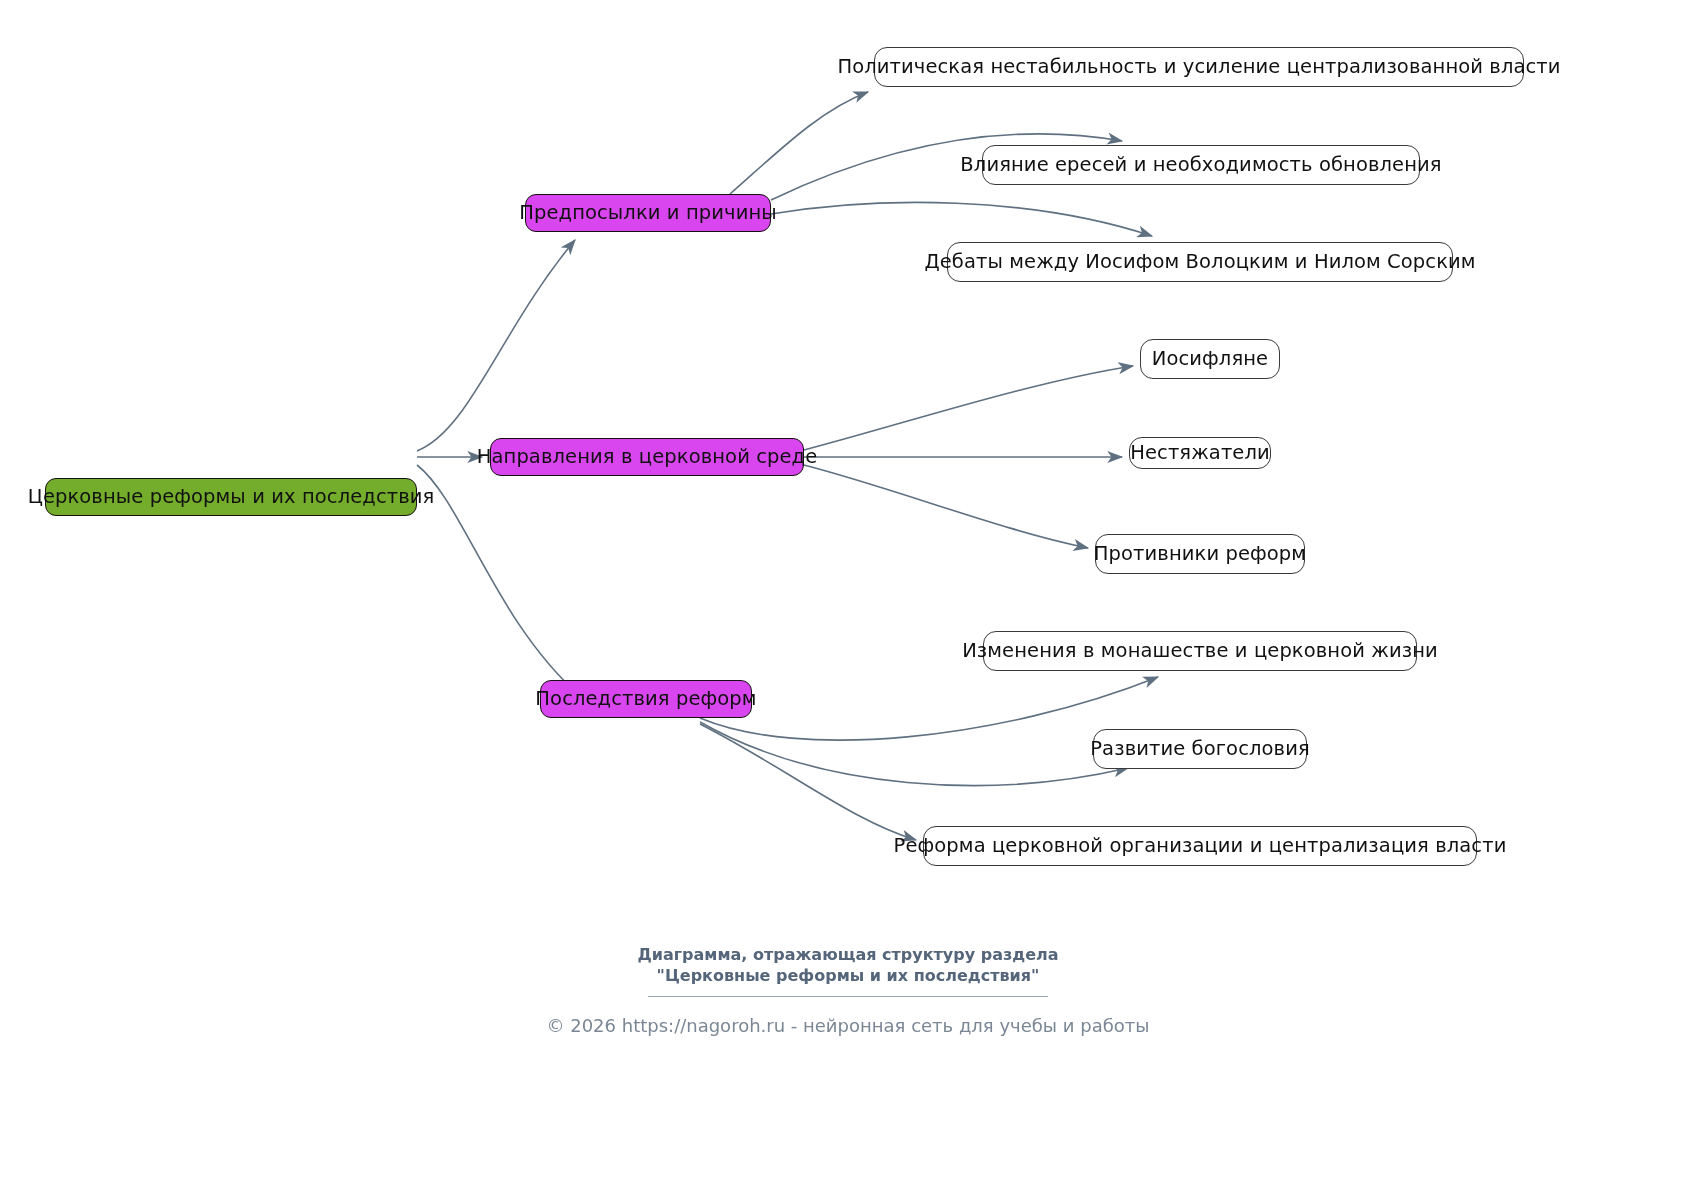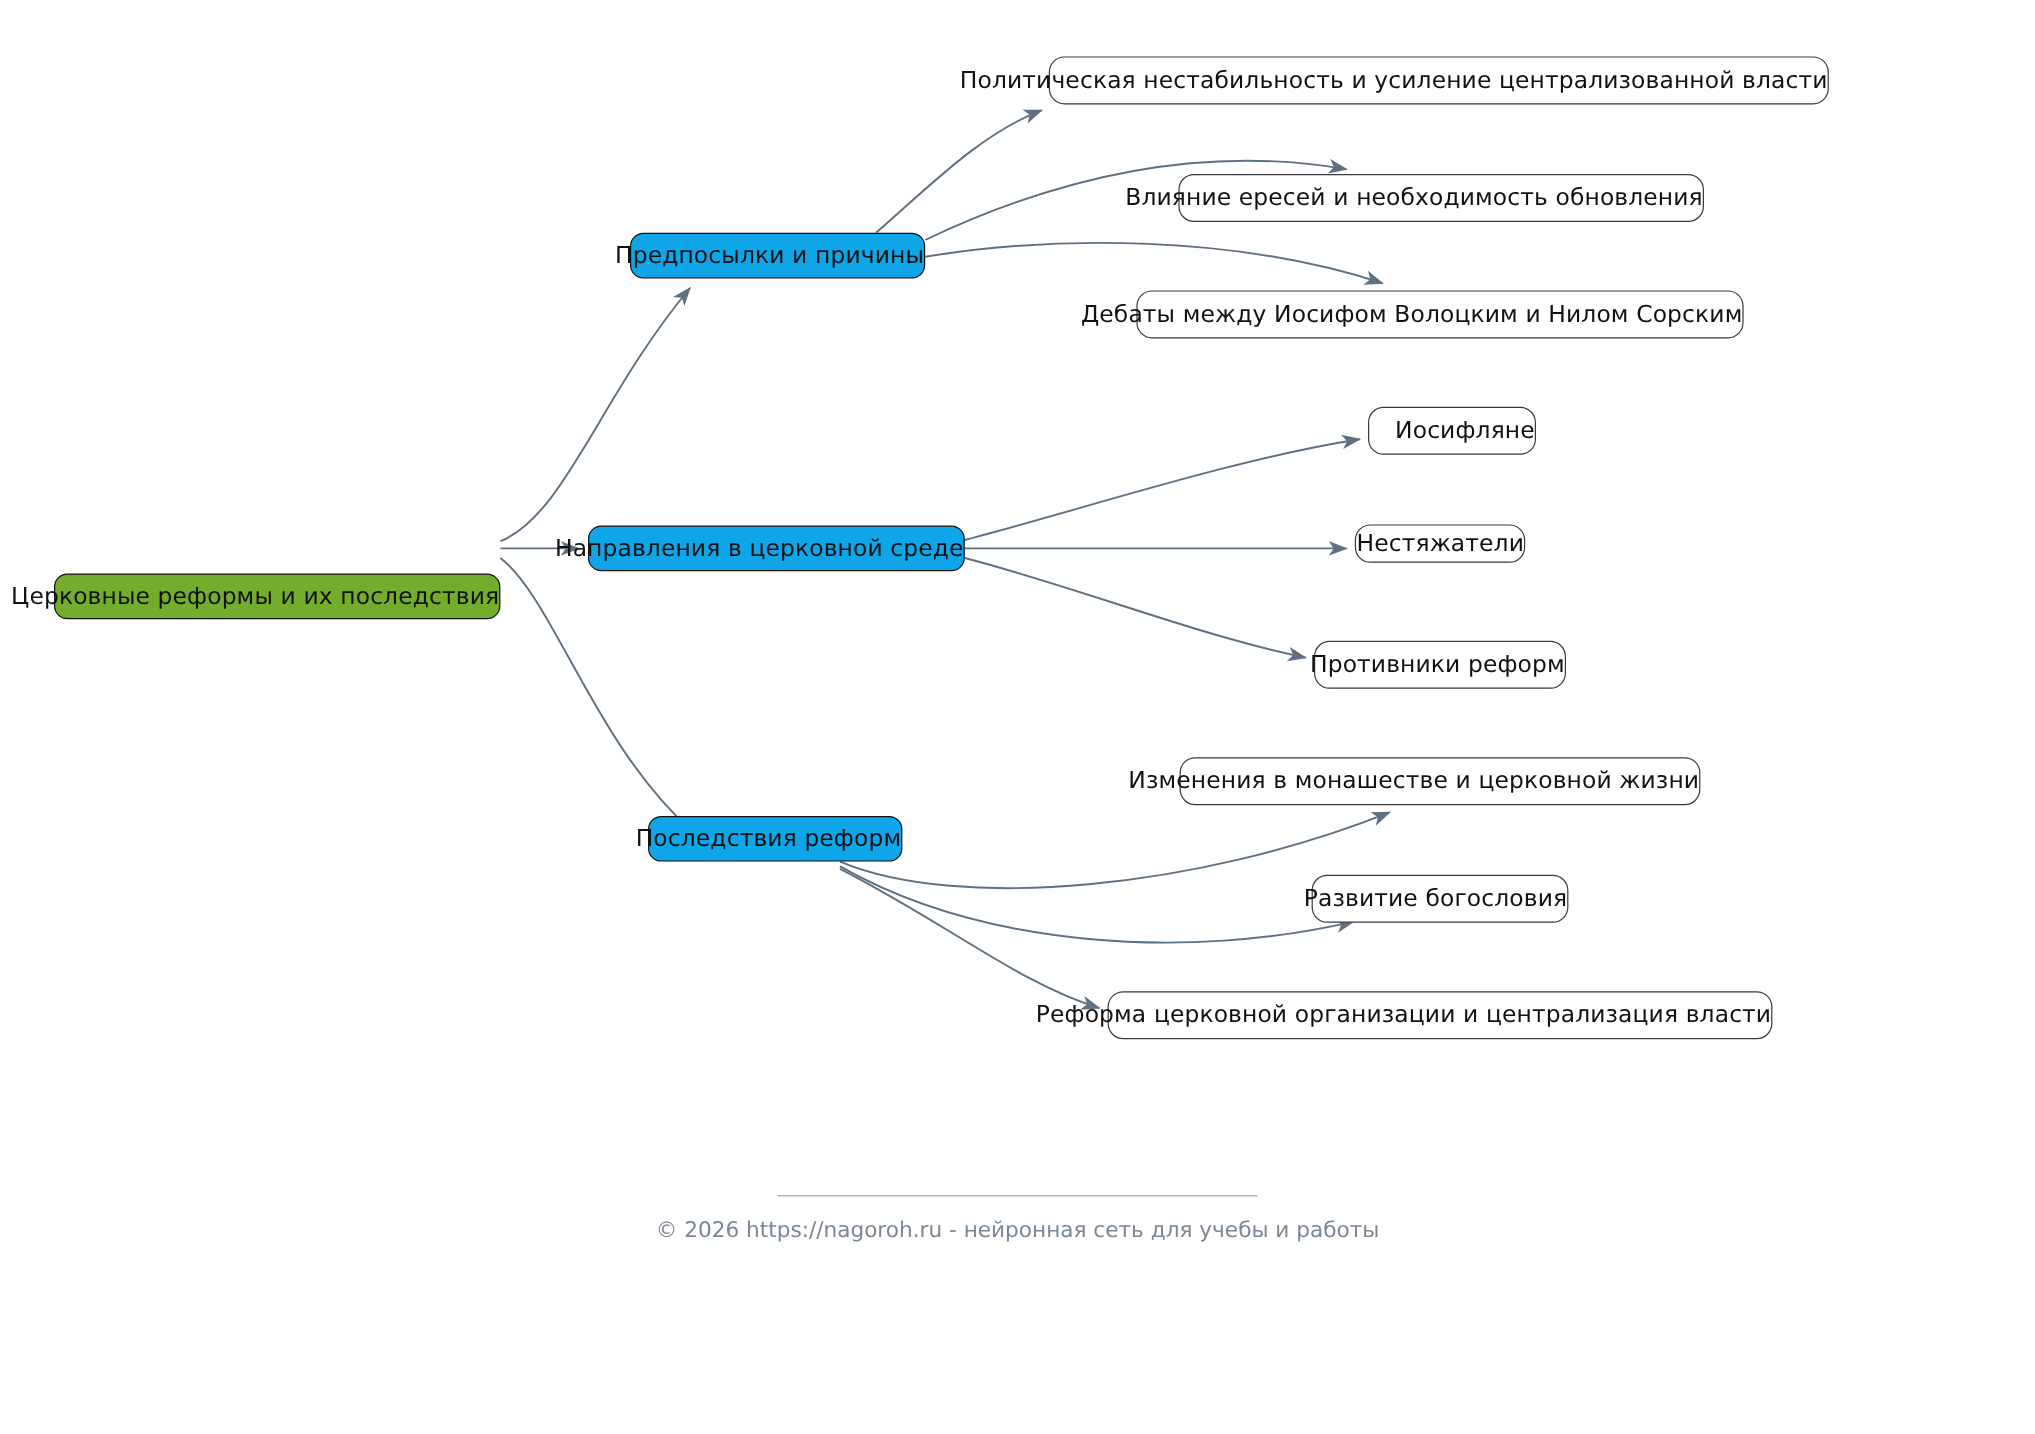--- a/index.html
+++ b/index.html
@@ -5,31 +5,31 @@
   html,body{margin:0;padding:0;background:#ffffff;}
   body{
     width:1696px;height:1195px;position:relative;overflow:hidden;
     font-family:"DejaVu Sans","Liberation Sans",sans-serif;
   }
   #canvas{position:absolute;inset:0;}
   svg.edges{position:absolute;left:0;top:0;width:1696px;height:1195px;pointer-events:none;}
 
   .node{
     position:absolute;box-sizing:border-box;
-    display:flex;align-items:center;justify-content:flex-end;
+    display:flex;align-items:center;justify-content:center;
     border-radius:9px;white-space:nowrap;
     font-size:19.5px;line-height:1;
     letter-spacing:0.1px;
   }
   .node.root{
     background:#74ad2c;border:1.6px solid #14110f;color:#111111;
     border-radius:11px;
   }
   .node.branch{
-    background:#0ea5e9;border:1.6px solid #14110f;color:#111111;
+    background:#d946ef;border:1.6px solid #14110f;color:#111111;
     border-radius:11px;
   }
   .node.leaf{
     background:#ffffff;border:1.7px solid #3a3a3a;color:#111111;
     border-radius:13px;
   }
 
   .footer{
     position:absolute;left:0;width:1696px;text-align:center;
     color:#5c6b7a;
@@ -113,16 +113,20 @@
   <div class="node leaf" style="left:983px;top:631px;width:434px;height:40px;">
     <span>Изменения в монашестве и церковной жизни</span>
   </div>
   <div class="node leaf" style="left:1093px;top:729px;width:214px;height:40px;">
     <span>Развитие богословия</span>
   </div>
   <div class="node leaf" style="left:923px;top:826px;width:554px;height:40px;">
     <span>Реформа церковной организации и централизация власти</span>
   </div>
 
+  <div class="footer footer-title">
+    <div>Диаграмма, отражающая структуру раздела</div>
+    <div>"Церковные реформы и их последствия"</div>
+  </div>
   <div class="footer-rule"></div>
   <div class="footer footer-credit">© 2026 https://nagoroh.ru - нейронная сеть для учебы и работы</div>
 
 </div>
 
 </body></html>

